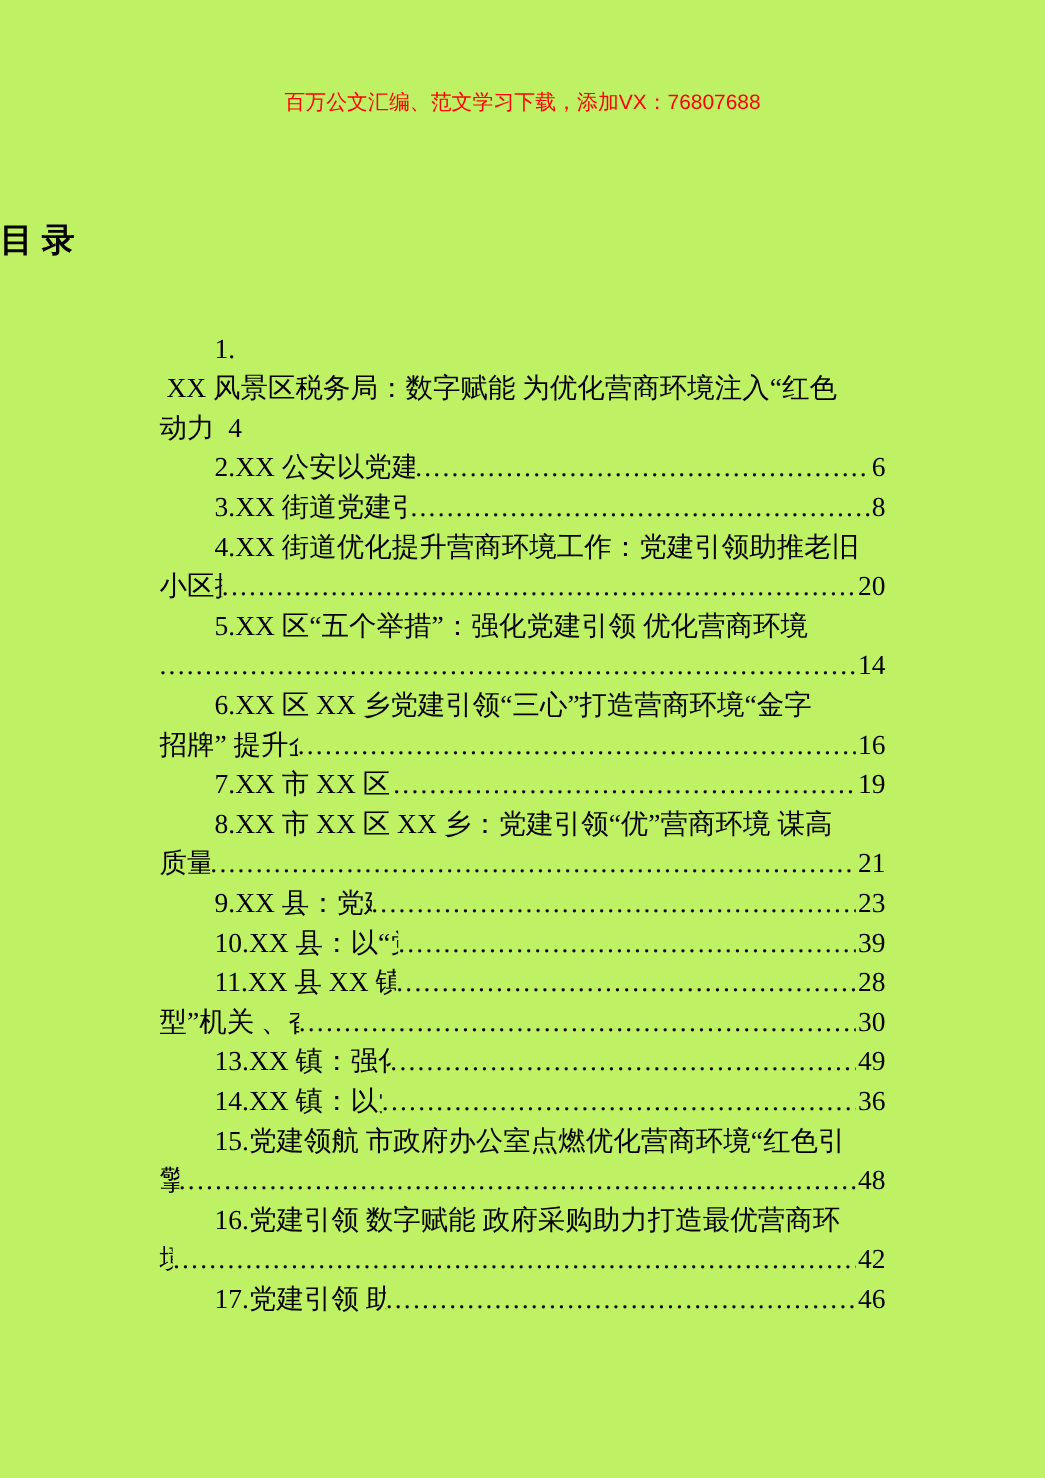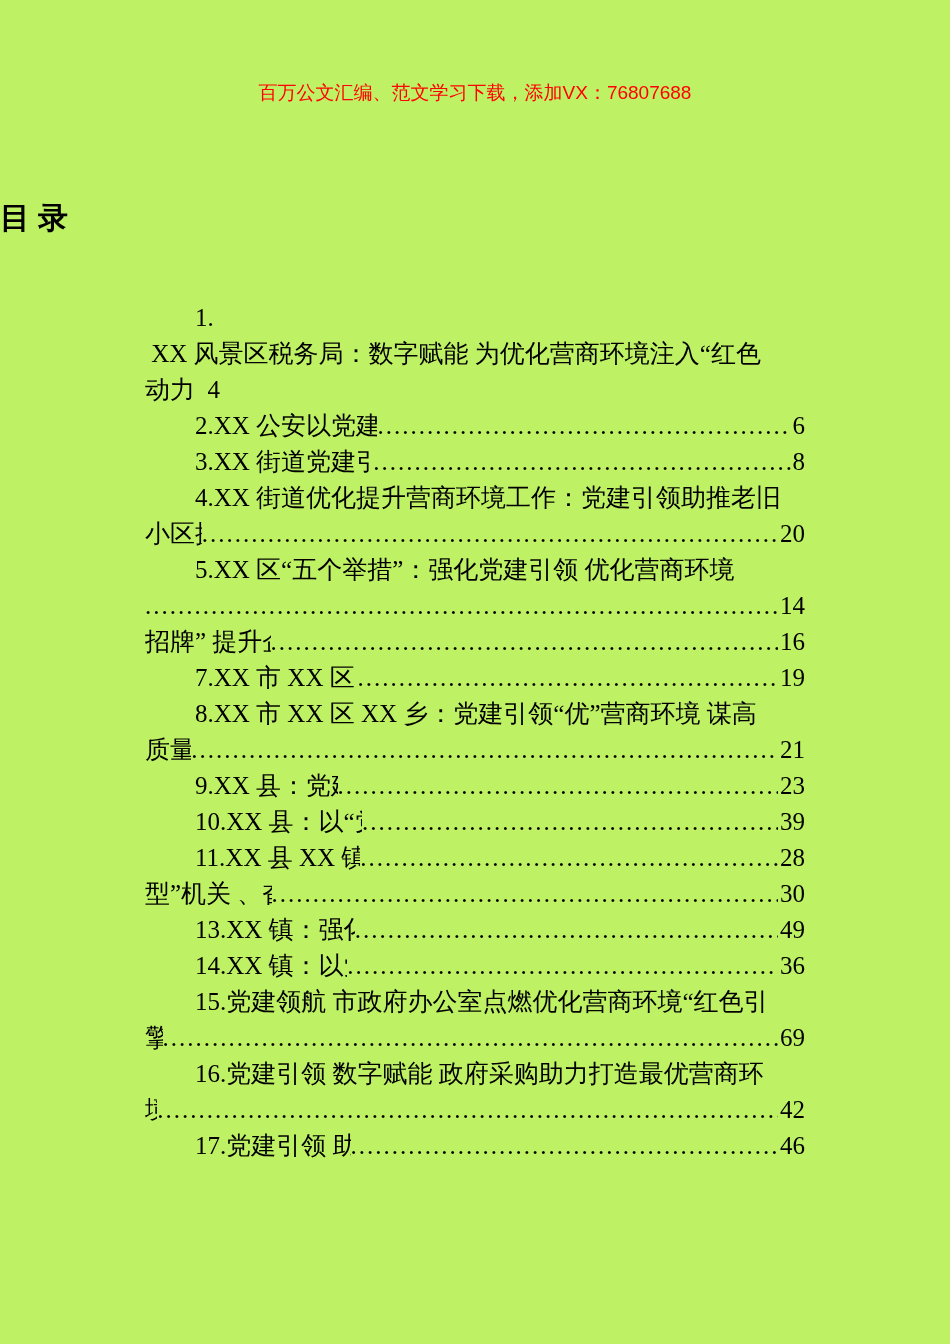--- a/index.html
+++ b/index.html
@@ -114,20 +114,23 @@
         <span class="page-num">20</span>
       </div>
       <div class="toc-line first">
         <span class="toc-text">5.XX 区“五个举措”：强化党建引领 优化营商环境</span>
       </div>
       <div class="toc-line">
         <span class="toc-text"></span>
         <span class="leader"></span>
         <span class="page-num">14</span>
       </div>
+      <div class="toc-line first">
+        <span class="toc-text">6.XX 区 XX 乡党建引领“三心”打造营商环境“金字</span>
+      </div>
       <div class="toc-line">
         <span class="toc-text">招牌” 提升企业办事“体验感”</span>
         <span class="leader"></span>
         <span class="page-num">16</span>
       </div>
       <div class="toc-line first">
         <span class="toc-text">7.XX 市 XX 区：强化党建引领 优化营商环境</span>
         <span class="leader"></span>
         <span class="page-num">19</span>
       </div>
@@ -168,21 +171,21 @@
         <span class="toc-text">14.XX 镇：以党建为引领，优化营商环境</span>
         <span class="leader"></span>
         <span class="page-num">36</span>
       </div>
       <div class="toc-line first">
         <span class="toc-text">15.党建领航 市政府办公室点燃优化营商环境“红色引</span>
       </div>
       <div class="toc-line">
         <span class="toc-text">擎”</span>
         <span class="leader"></span>
-        <span class="page-num">69</span>
+        <span class="page-num">48</span>
       </div>
       <div class="toc-line first">
         <span class="toc-text">16.党建引领 数字赋能 政府采购助力打造最优营商环</span>
       </div>
       <div class="toc-line">
         <span class="toc-text">境</span>
         <span class="leader"></span>
         <span class="page-num">42</span>
       </div>
       <div class="toc-line first">

